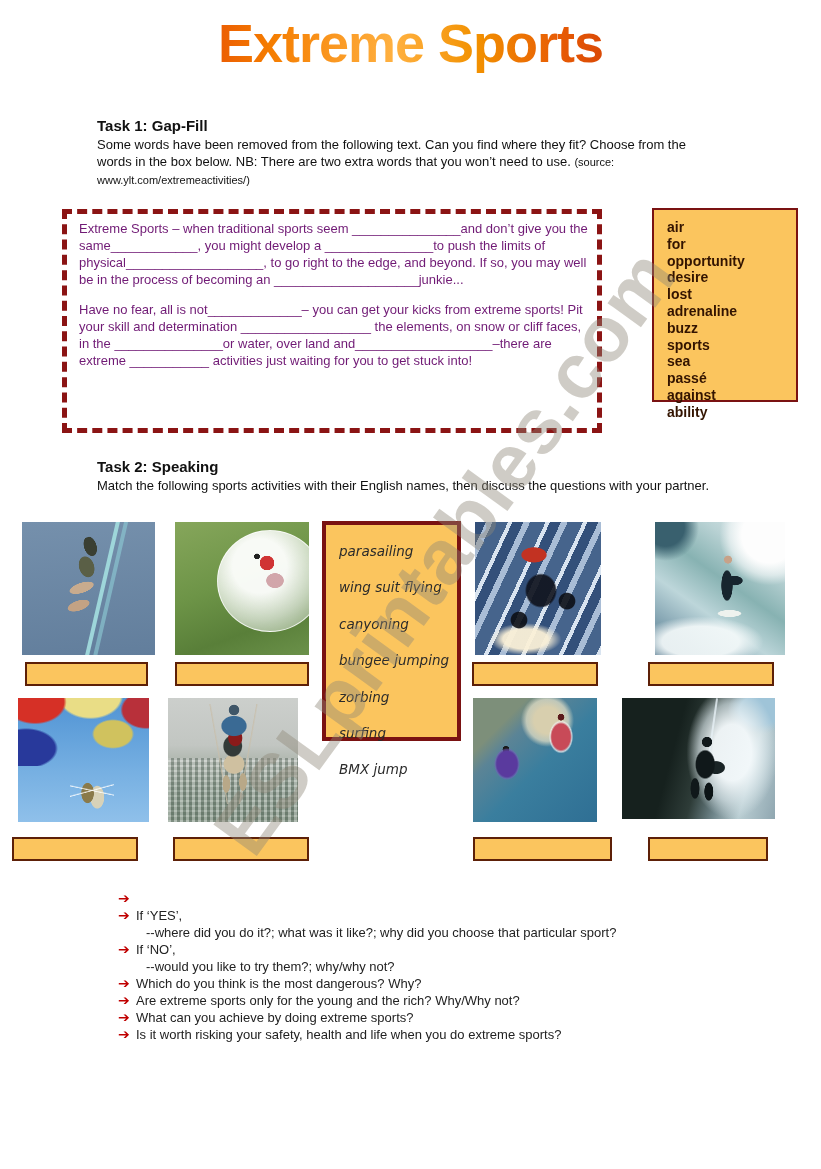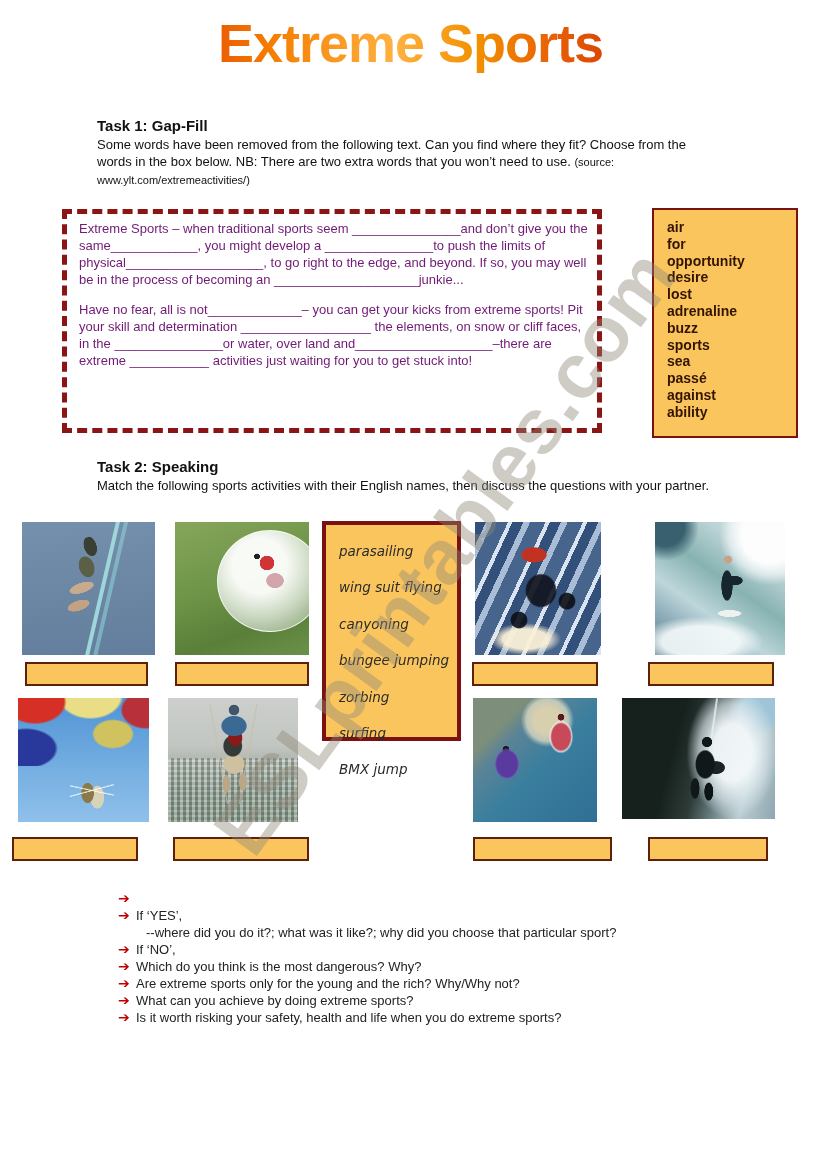--- a/index.html
+++ b/index.html
@@ -25,21 +25,21 @@
   .t1-i{top:136px;width:618px;} .t2-i{top:477px;width:650px;}
   .src{font-size:11px;}
 
   
   .gapbox{position:absolute;left:62px;top:209px;width:540px;height:224px;box-sizing:border-box;
     border:5px dashed #8b1414;padding:6px 8px 6px 12px;background:#fff;}
   .gapbox p{margin:0;font-size:13px;line-height:17px;color:#701a75;}
   .gapbox p + p{margin-top:13px;}
 
   
-  .wordbank{position:absolute;left:652px;top:208px;width:146px;height:230px;box-sizing:border-box;
+  .wordbank{position:absolute;left:652px;top:208px;width:146px;height:194px;box-sizing:border-box;
     background:#fbc55e;border:2px solid #7a1212;padding:9px 4px 4px 13px;}
   .wordbank .wb-item{font-size:14px;font-weight:bold;color:#331400;line-height:16.8px;}
 
   
   .actbox{position:absolute;left:322px;top:521px;width:139px;height:220px;box-sizing:border-box;
     background:#fbc55e;border:4px solid #7a1212;padding:8px 4px 0 13px;}
   .actbox .act-item{font-size:13.5px;font-style:italic;color:#2b2b2b;line-height:36.4px;
     font-family:"DejaVu Sans",sans-serif;white-space:nowrap;}
 
   
@@ -250,20 +250,24 @@
       <div class="q sub">
 
         <span class="q-text">--where did you do it?; what was it like?; why did you choose that particular sport?</span>
       </div>
 
       <div class="q bullet">
         <span class="q-arrow">➔</span>
         <span class="q-text">If ‘NO’,</span>
       </div>
 
+      <div class="q sub">
+
+        <span class="q-text">--would you like to try them?; why/why not?</span>
+      </div>
 
       <div class="q bullet">
         <span class="q-arrow">➔</span>
         <span class="q-text">Which do you think is the most dangerous? Why?</span>
       </div>
 
       <div class="q bullet">
         <span class="q-arrow">➔</span>
         <span class="q-text">Are extreme sports only for the young and the rich? Why/Why not?</span>
       </div>

